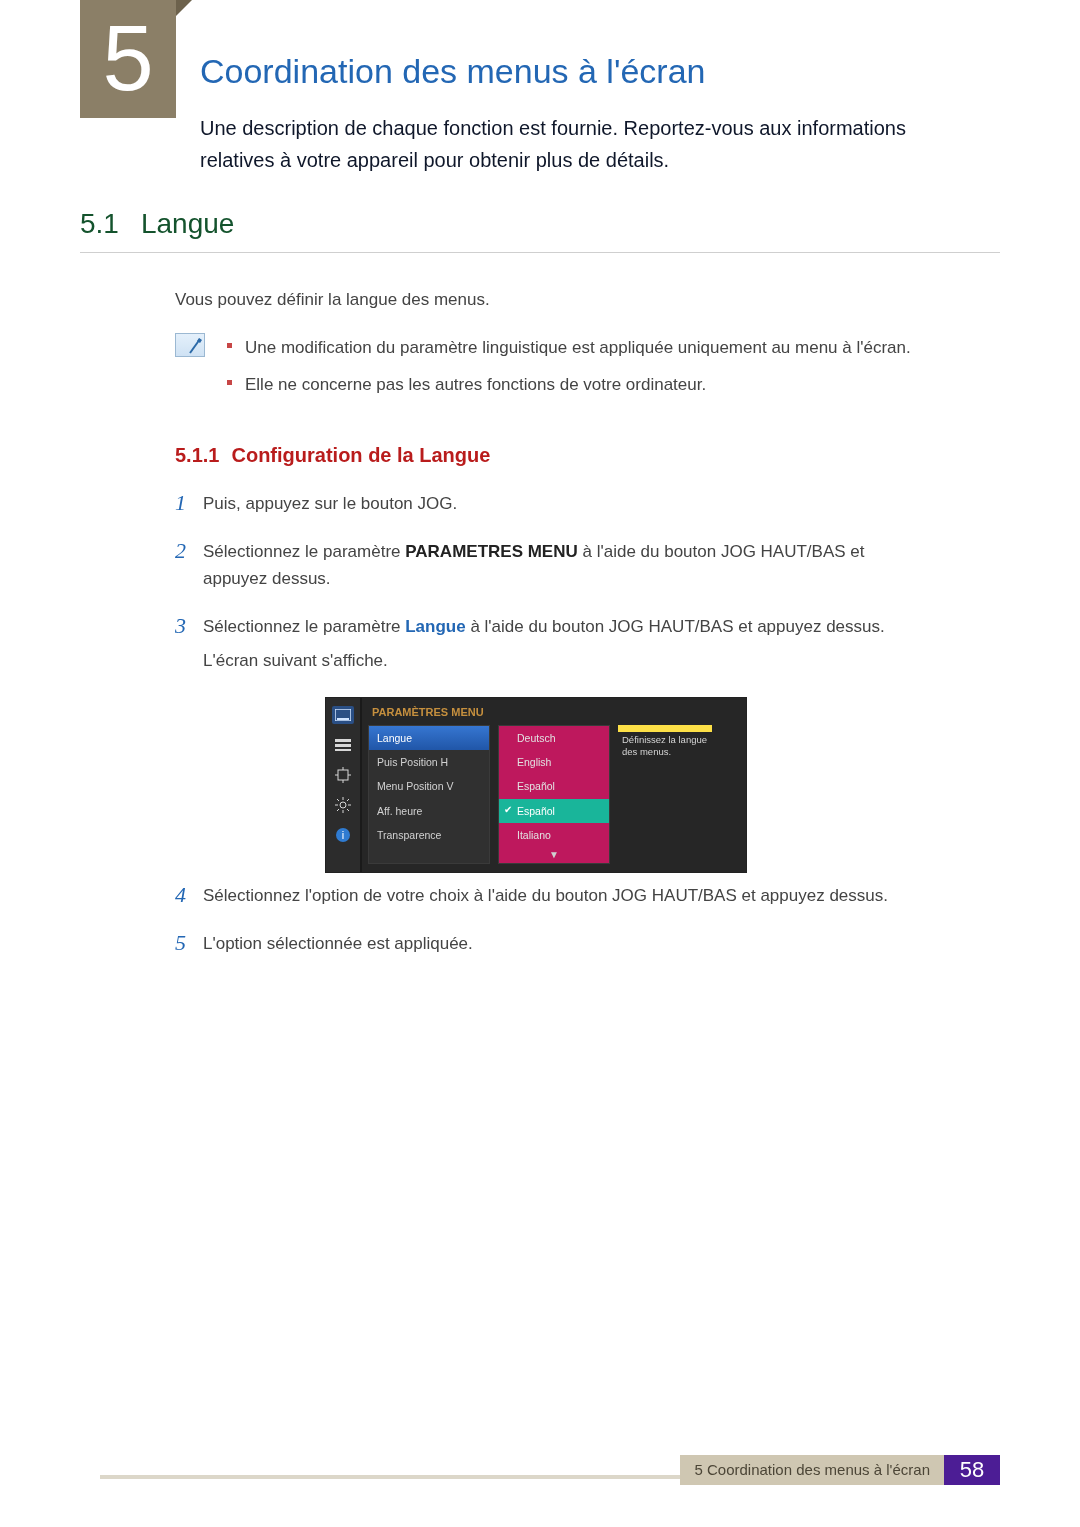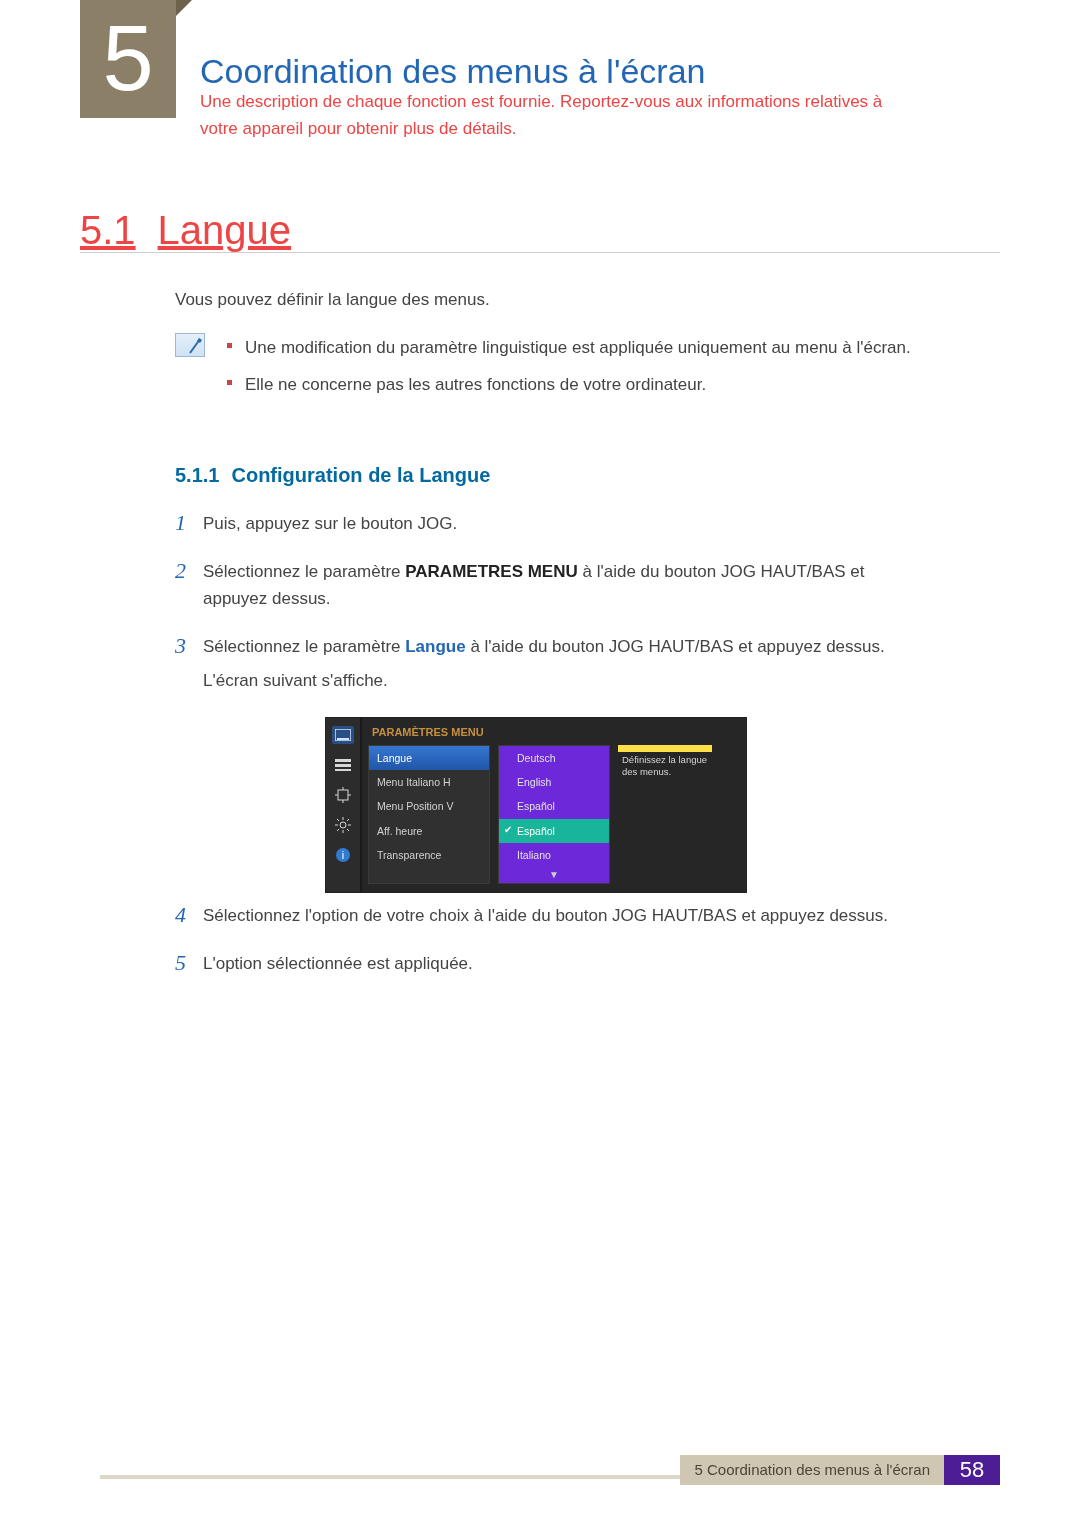--- a/index.html
+++ b/index.html
@@ -51,36 +51,35 @@
     left: 200px;
     top: 52px;
     font-size: 34px;
     color: #2367b4;
     font-weight: normal;
     text-align: right;
   }
   .chapter-desc {
     position: absolute;
     left: 200px;
-    top: 88px;
+    top: 112px;
     width: 720px;
-    font-size: 17px;
+    font-size: 20px;
     line-height: 1.6;
-    color: #ef4444;
+    color: #0f172a;
   }
 
   
   .section-heading {
     position: absolute;
     left: 80px;
     top: 208px;
-    font-size: 40px;
-    color: #ef4444;
+    font-size: 28px;
+    color: #14532d;
     font-weight: normal;
-    text-decoration: underline;
   }
   .section-heading .num { margin-right: 22px; }
 
   .body {
     position: absolute;
     left: 175px;
     top: 270px;
     width: 750px;
     font-size: 17px;
     line-height: 1.55;
@@ -114,23 +113,23 @@
   }
   .note-list li::before {
     content: "";
     position: absolute;
     left: 2px; top: 8px;
     width: 5px; height: 5px;
     background: #c74646;
   }
 
   .subsection {
-    margin-top: 52px;
+    margin-top: 32px;
     font-size: 20px;
-    color: #0369a1;
+    color: #b91c1c;
     font-weight: bold;
   }
   .subsection .num { margin-right: 12px; font-weight: bold; }
 
   .steps { margin-top: 20px; }
   .step {
     display: flex;
     margin-bottom: 14px;
   }
   .step-n {
@@ -198,21 +197,21 @@
     padding: 4px 8px;
     font-size: 10.5px;
     color: #d2d2d2;
   }
   .osd-item.sel {
     background: linear-gradient(#3676d1,#2056a8);
     color: #fff;
   }
   .osd-opts {
     width: 110px;
-    background: #6d28d9;
+    background: #be185d;
     border: 1px solid #3a3a3a;
   }
   .osd-opt {
     padding: 4px 8px 4px 18px;
     font-size: 10.5px;
     position: relative;
     color: #e2e2e2;
   }
   .osd-opt.sel {
     background: #19b59a;
@@ -380,21 +379,21 @@
                   <circle cx="8" cy="8" r="7" fill="#2f7bd1"></circle>
                   <text x="8" y="12" font-size="11" text-anchor="middle" fill="#fff" font-family="Arial">i</text>
                 </svg>
               </div>
           </div>
           <div class="osd-main">
             <div class="osd-title">PARAMÈTRES MENU</div>
             <div class="osd-cols">
               <div class="osd-list">
                 <div class="osd-item sel">Langue</div>
-                <div class="osd-item">Menu Italiano H</div>
+                <div class="osd-item">Puis Position H</div>
                 <div class="osd-item">Menu Position V</div>
                 <div class="osd-item">Aff. heure</div>
                 <div class="osd-item">Transparence</div>
               </div>
               <div>
                 <div class="osd-opts">
                   <div class="osd-opt">Deutsch</div>
                   <div class="osd-opt">English</div>
                   <div class="osd-opt">Español</div>
                   <div class="osd-opt sel">Español</div>

